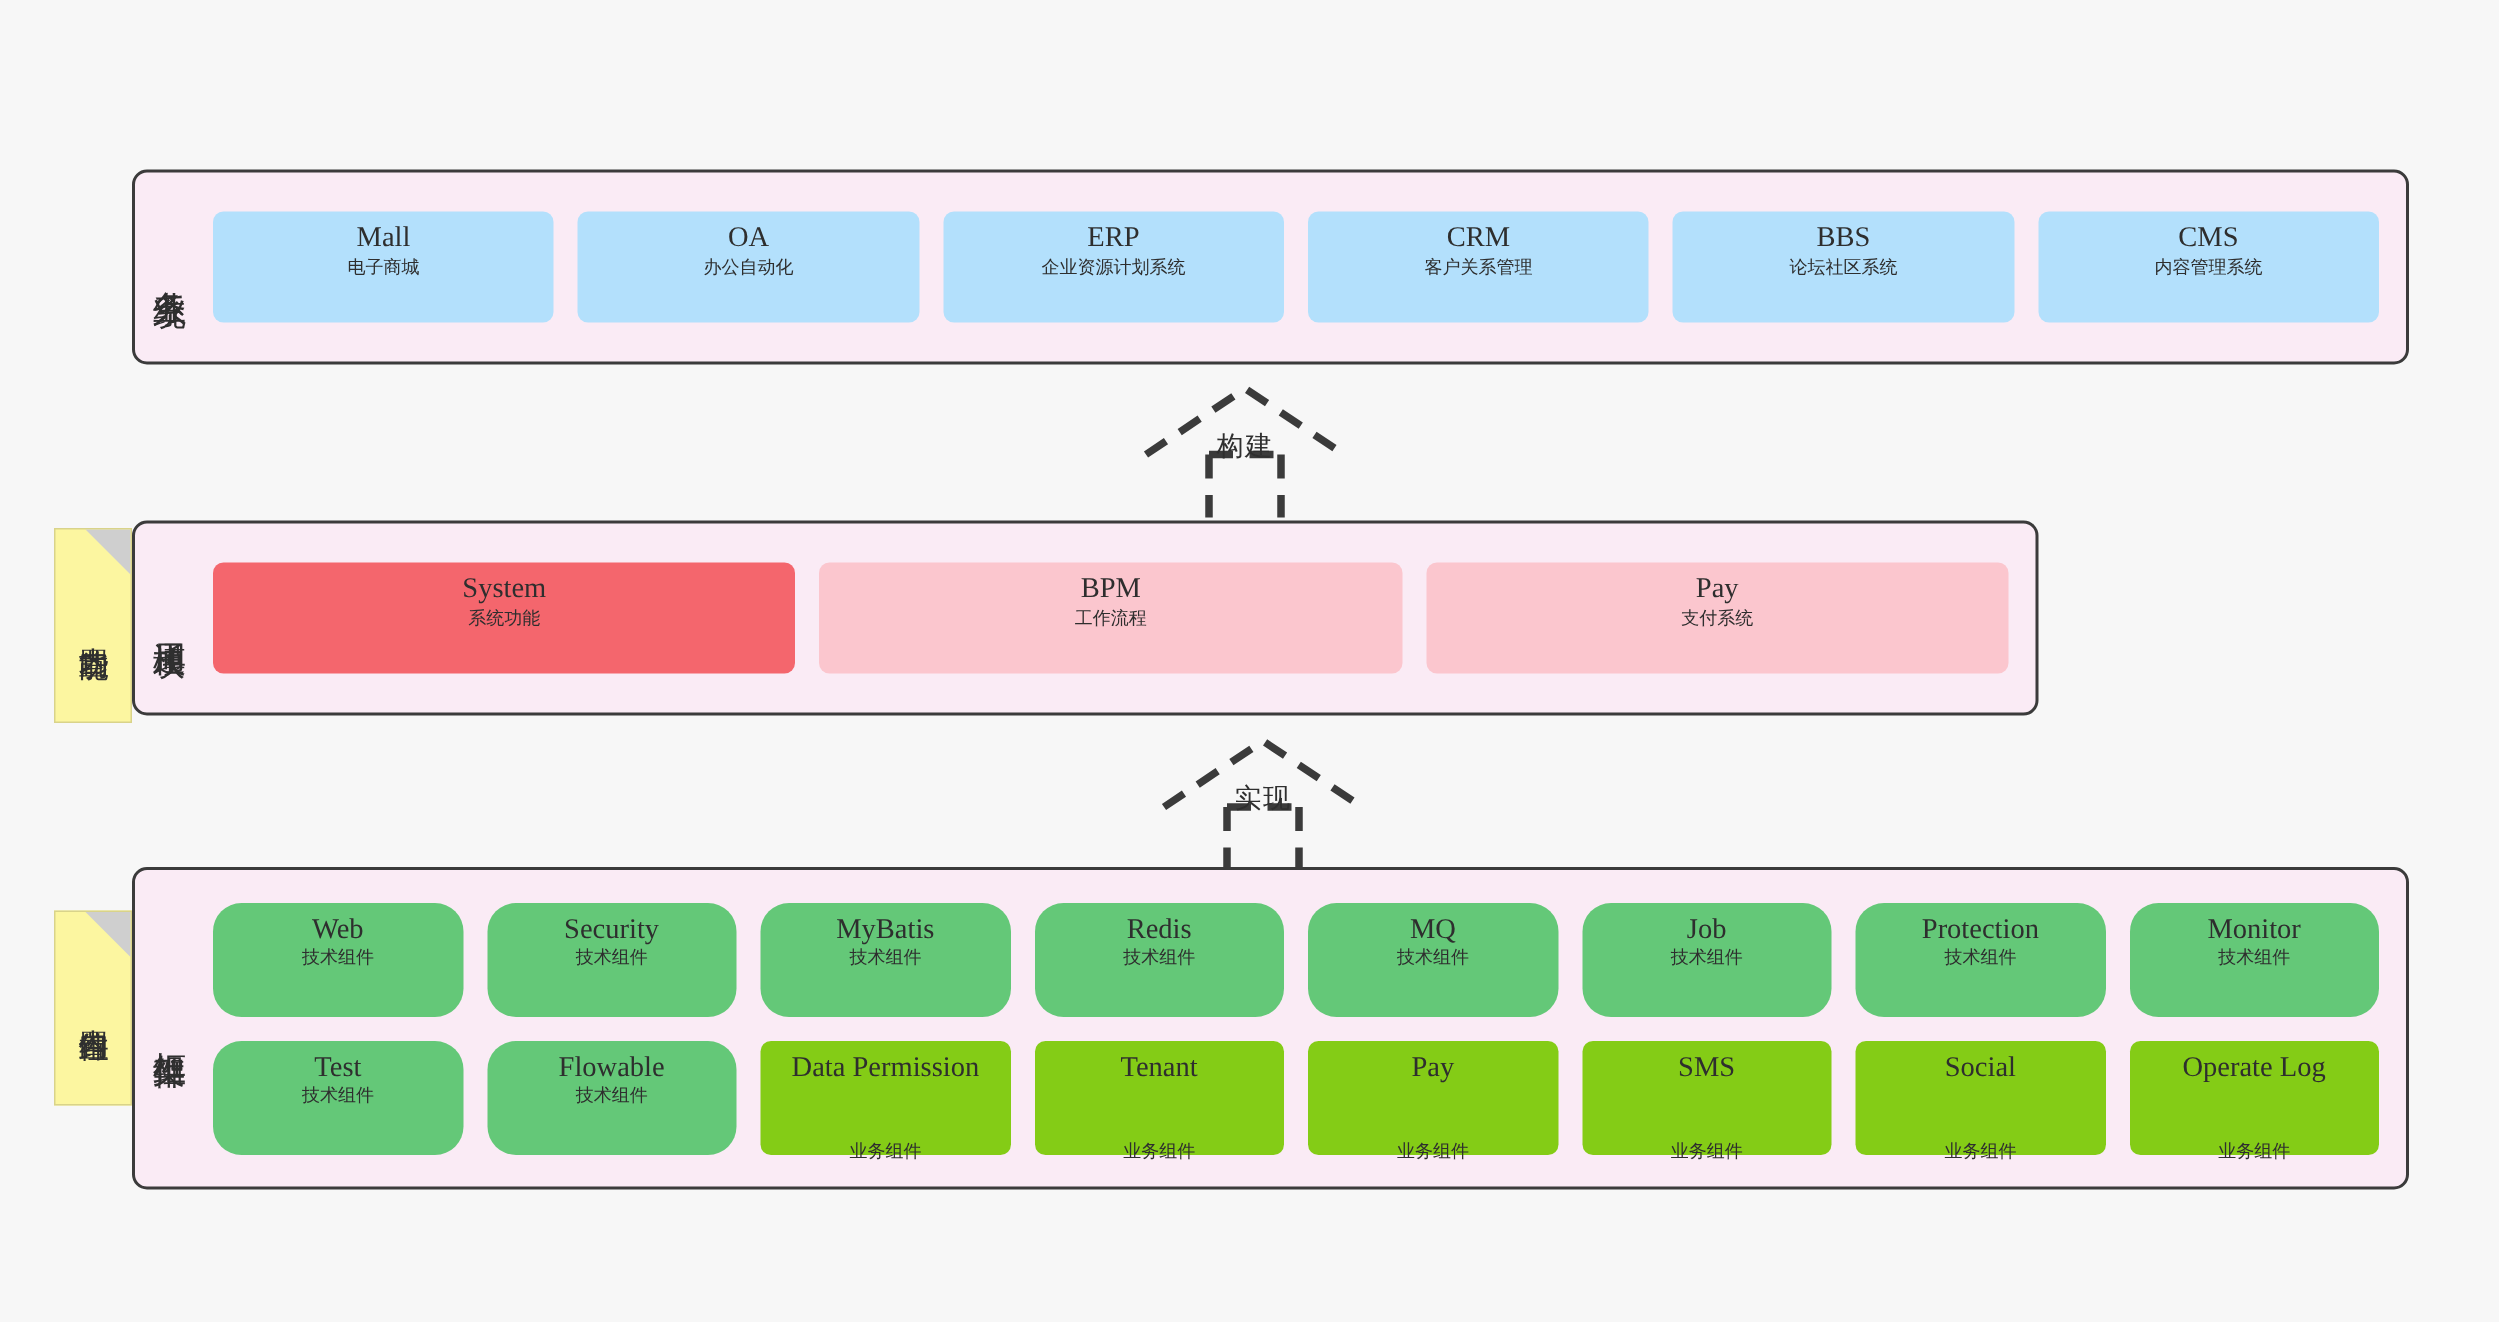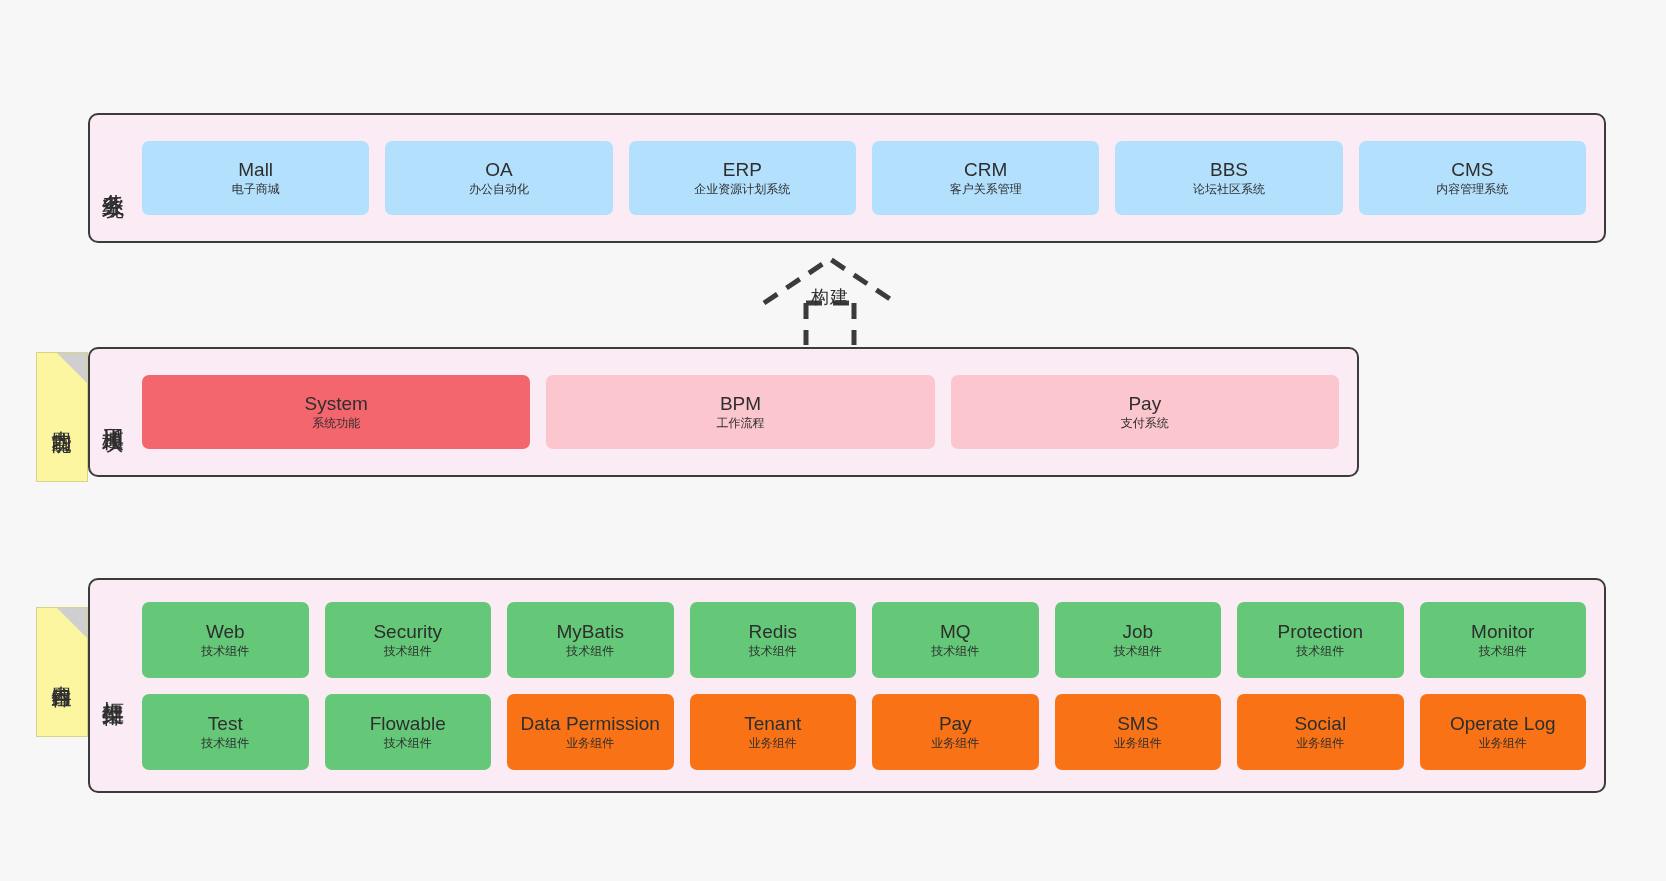--- a/index.html
+++ b/index.html
@@ -54,35 +54,35 @@
     align-items:stretch;
   }
   .row > .card{flex:1 1 0;}
 
   
   .card{
     border-radius:7px;
     display:flex;
     flex-direction:column;
     align-items:center;
-    justify-content:center;
     text-align:center;
     box-sizing:border-box;
     padding:6px 4px;
     color:#2e2e2e;
     line-height:1.26;
+    font-family:Liberation Serif, serif;
   }
   .card .t1{font-size:19px;}
   .card .t2{font-size:12px;}
 
   .c-blue{background:#b3e0fc;}
   .c-red{background:#f4666d;}
   .c-pink{background:#fbc6ce;}
-  .c-green{background:#64c878;}
-  .c-greenlite{background:#f97316;}
+  .c-green{background:#64c878;border-radius:19px;}
+  .c-greenlite{background:#84cc16;gap:37px;}
 
   
   .sticky{
     position:absolute;
     background:#fcf6a0;
     border:1px solid #d9d38a;
     box-sizing:border-box;
     display:flex;
     align-items:center;
     justify-content:center;
@@ -179,20 +179,27 @@
           <span class="t2">工作流程</span>
         </div>
         <div class="card c-pink" style="height:74px">
           <span class="t1">Pay</span>
           <span class="t2">支付系统</span>
         </div>
       </div>
     </div>
   </div>
 
+  <div class="connector" style="left:772px;top:490px;width:140px;height:90px;">
+    <svg width="140" height="90" viewBox="0 0 140 90" aria-hidden="true">
+      <path d="M4 48 L70 4 L136 48" fill="none" stroke="#3b3b3b" stroke-width="5" stroke-dasharray="16,11" stroke-linecap="butt"></path>
+      <path d="M46 48 L46 90 M46 48 L94 48 M94 48 L94 90" fill="none" stroke="#3b3b3b" stroke-width="5" stroke-dasharray="16,11" stroke-linecap="butt"></path>
+    </svg>
+    <span class="clabel" style="top:30px;">实现</span>
+  </div>
 
   <div class="sticky" style="left:36px;top:607px;width:52px;height:130px;">
     <span>内置组件</span>
   </div>
   <div class="layer" id="layer-2" style="left:88px;top:578px;width:1518px;height:215px;">
     <div class="layer-title">框架组件</div>
     <div class="layer-body">
 
       <div class="row">
         <div class="card c-green" style="height:76px">

